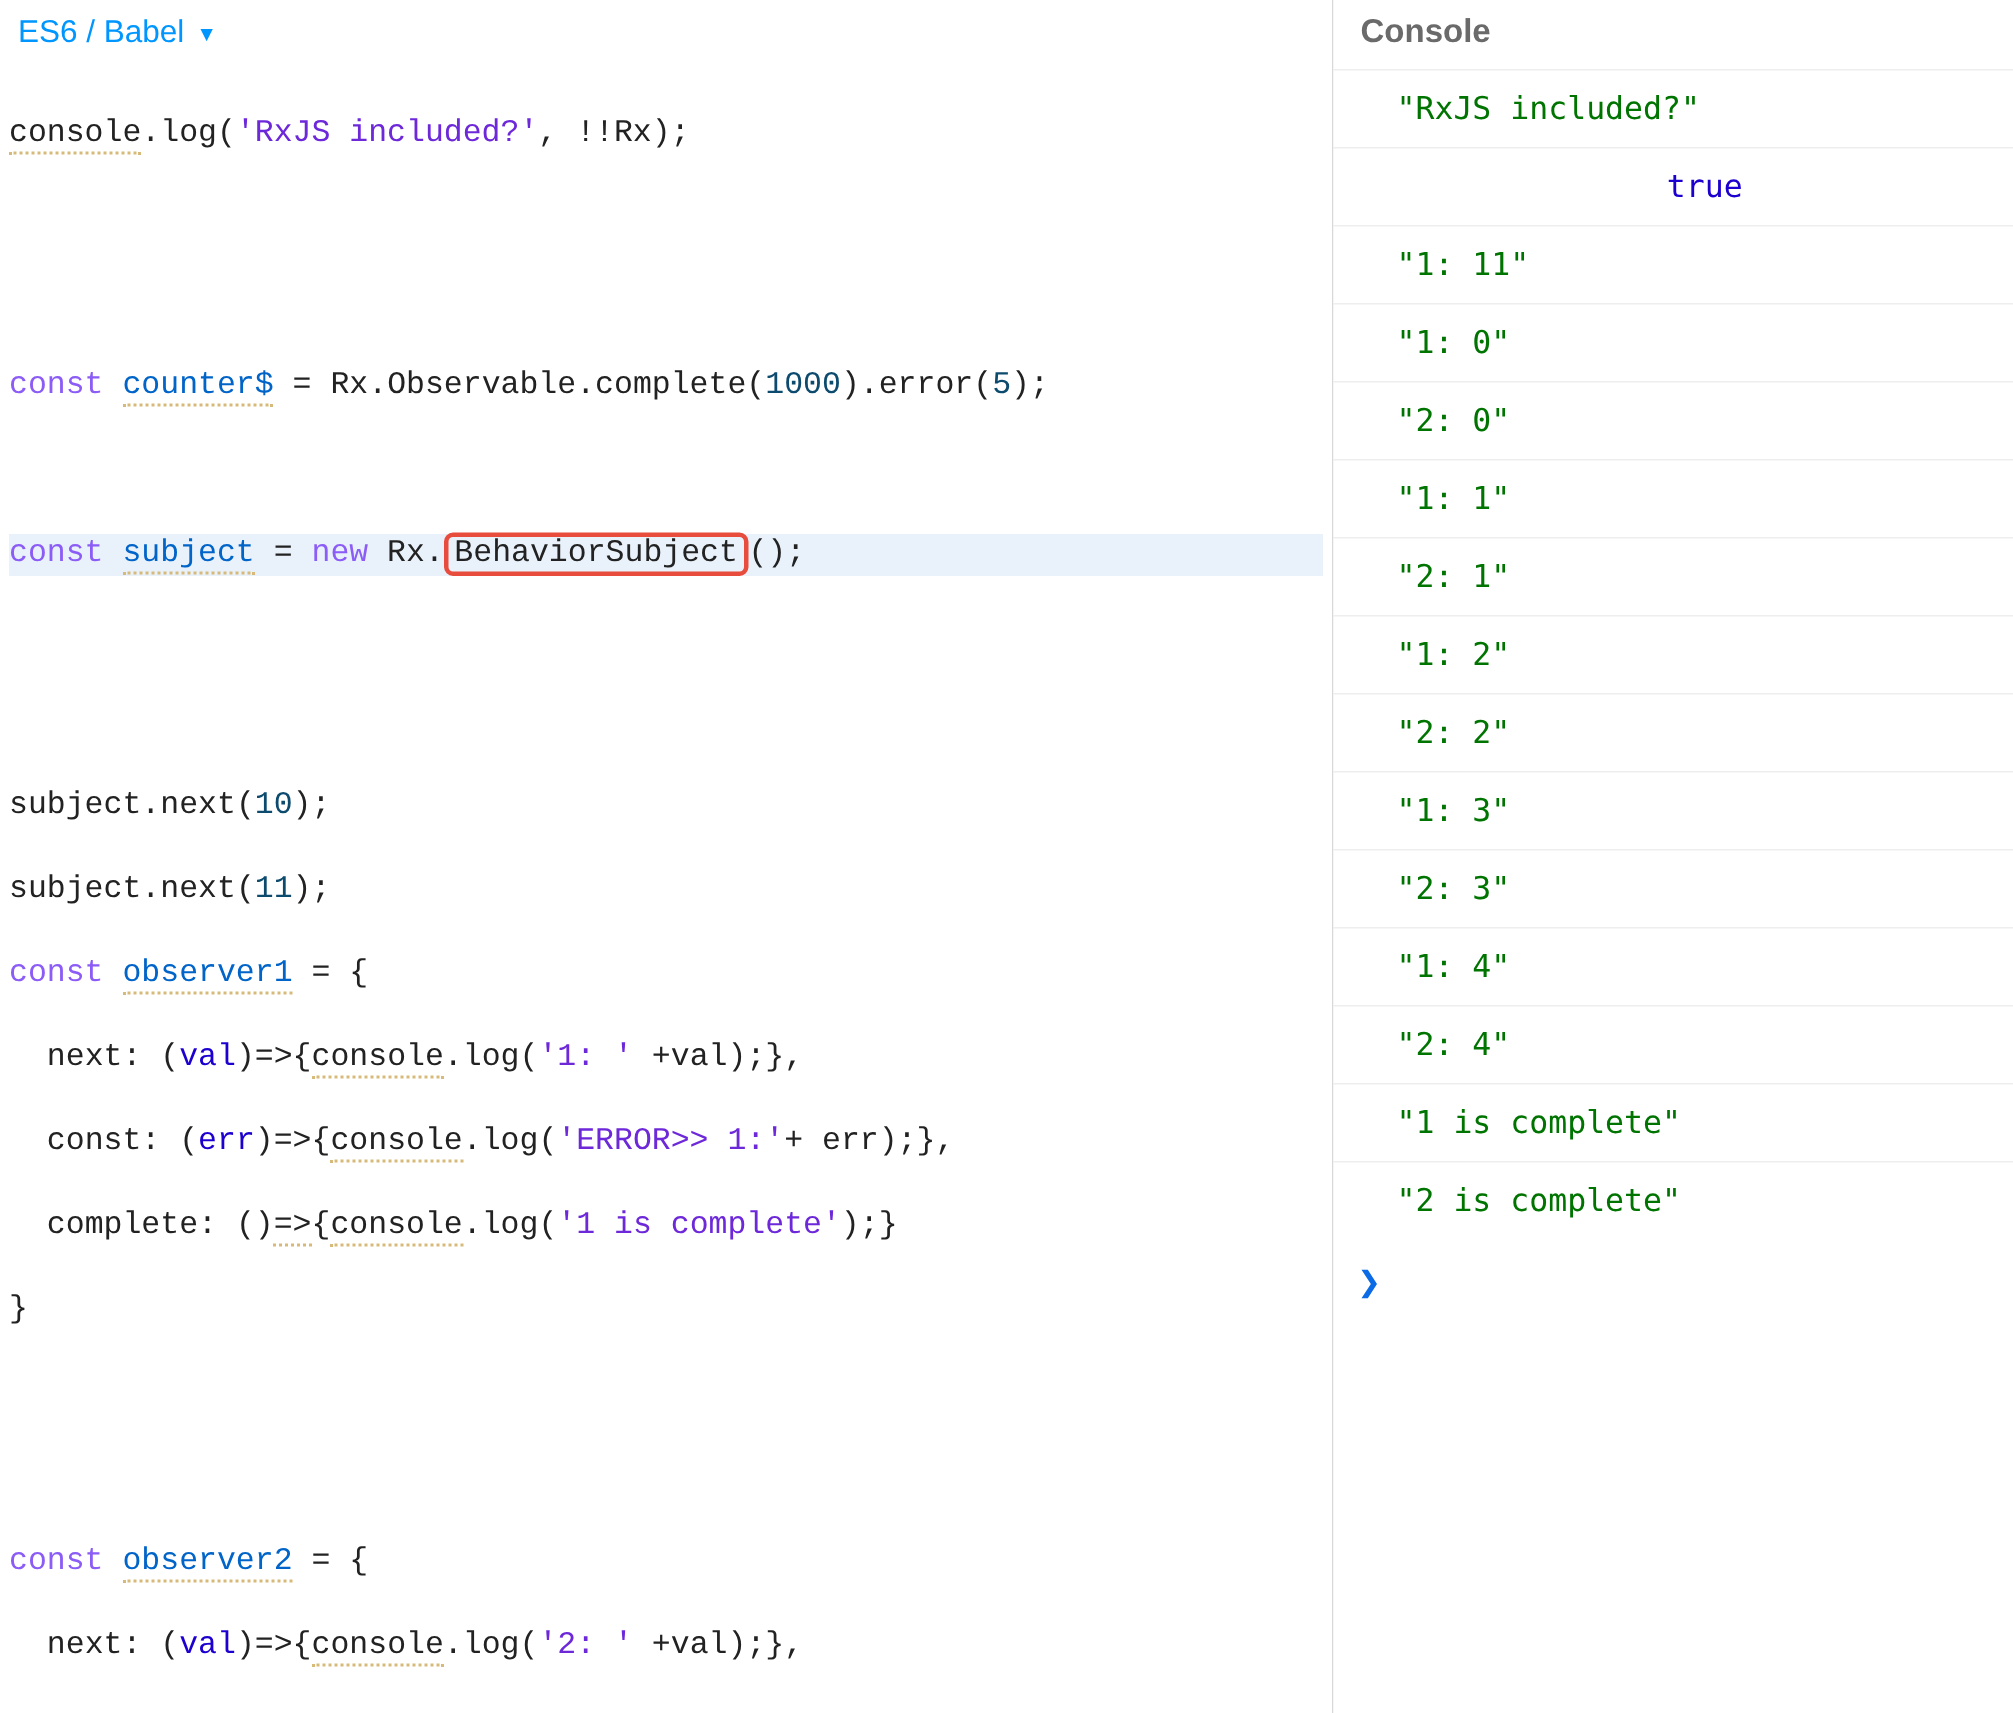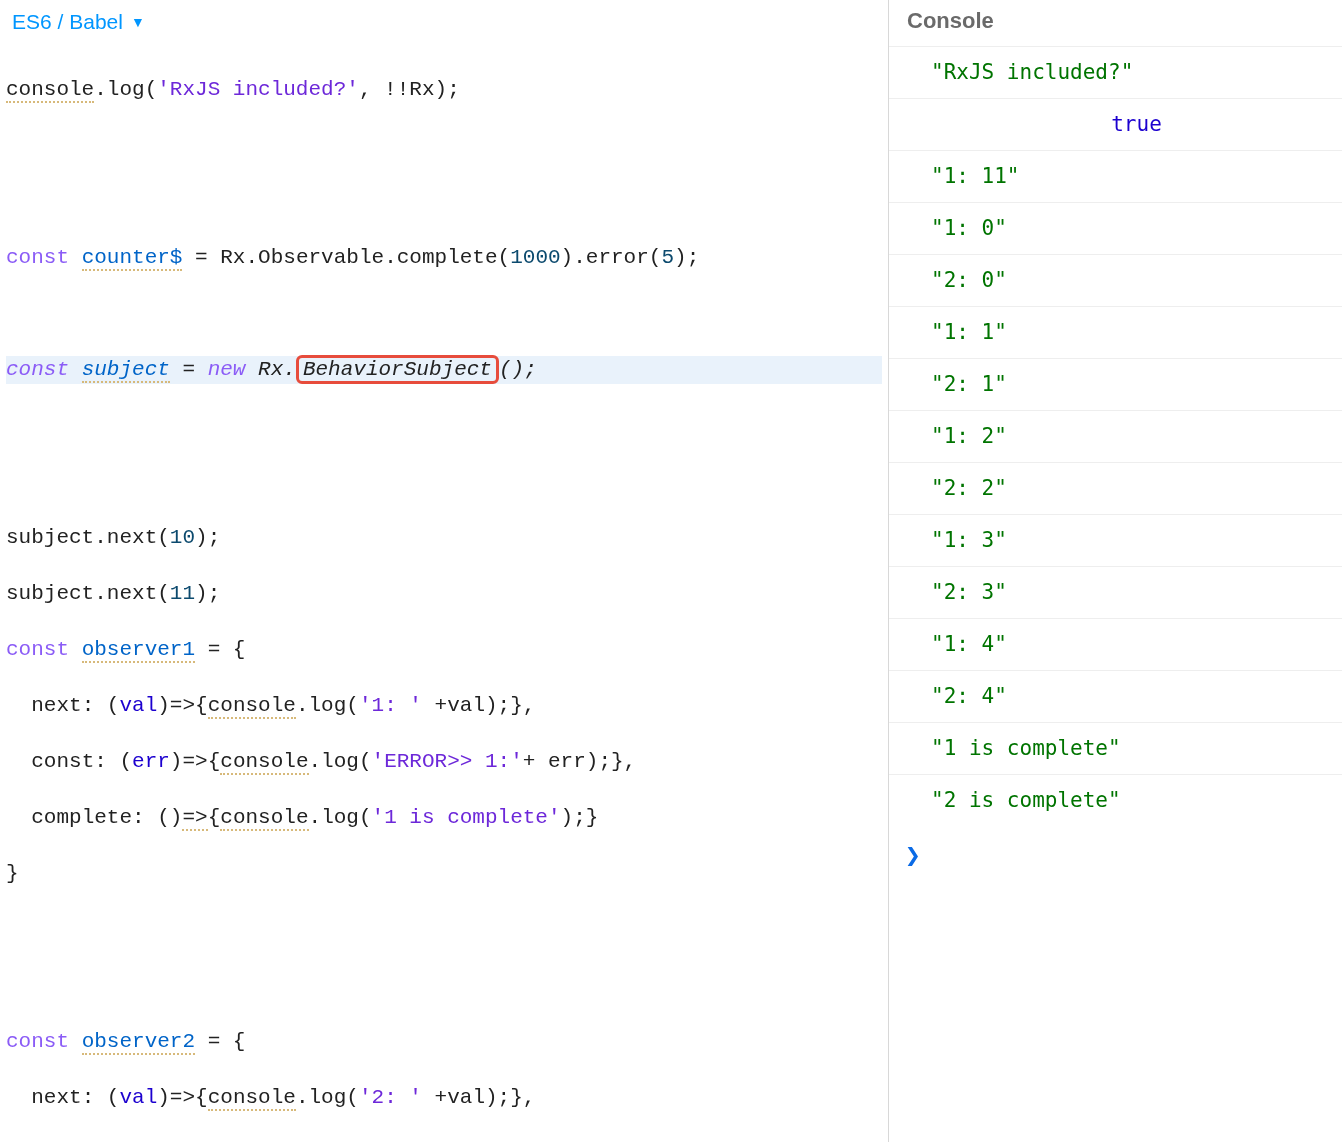--- a/index.html
+++ b/index.html
@@ -31,21 +31,21 @@
       margin-left: 8px;
       font-size: 14px;
     }
     .code-area {
       padding: 0 6px;
       white-space: pre;
       line-height: 28px;
       color: #222;
     }
     .line { display: block; }
-    .hl-line { background: #e9f2fb; font-style: italic; }
+    .hl-line { background: #e9f2fb; }
     .tok-name-dotted { color:#222; border-bottom: 2px dotted #d7b97a; }
     .tok-ident { color:#222; }
     .tok-method { color:#222; }
     .tok-string { color:#6d28d9;margin-top:43px; }
     .tok-keyword { color:#8b5cf6; }
     .tok-num { color:#0c4a6e; }
     .tok-param { color:#1c00cf; }
     .tok-def-dotted { color:#0064c8; border-bottom: 2px dotted #d7b97a; }
     .tok-boxed {
       border: 3px solid #e74c3c;

